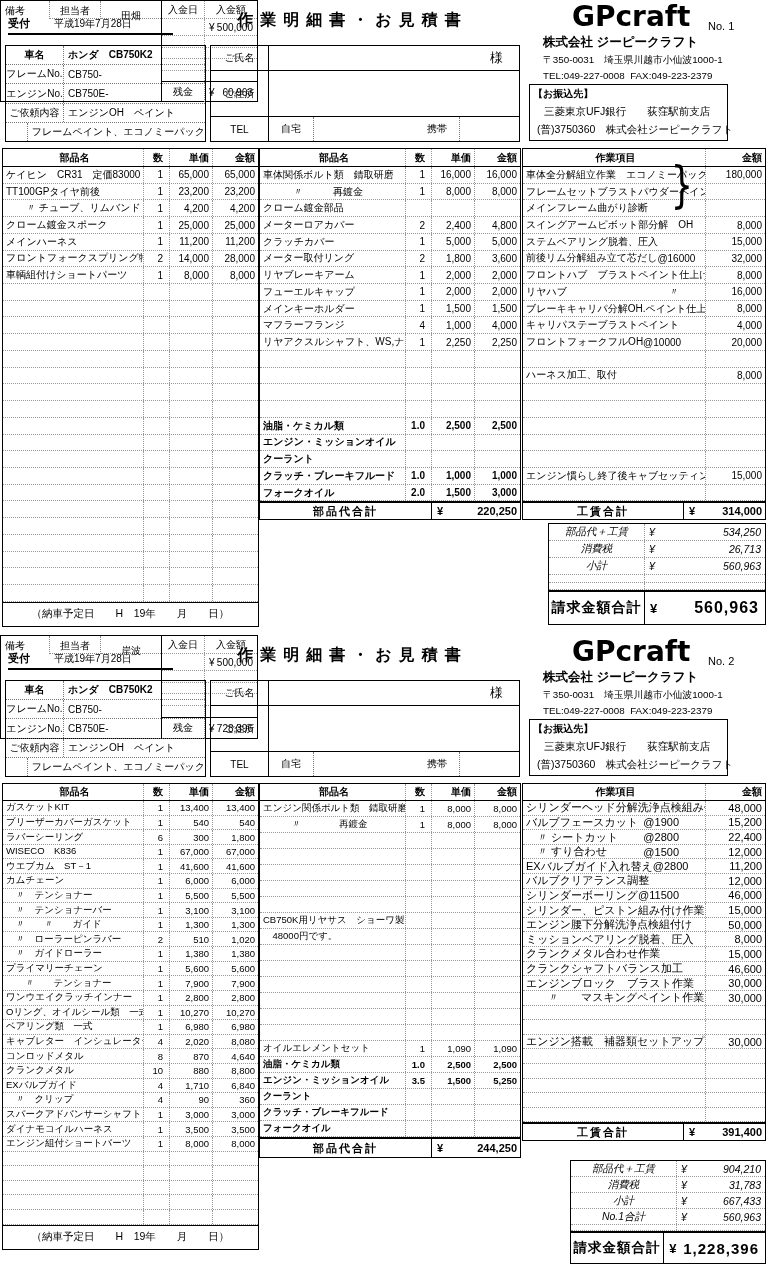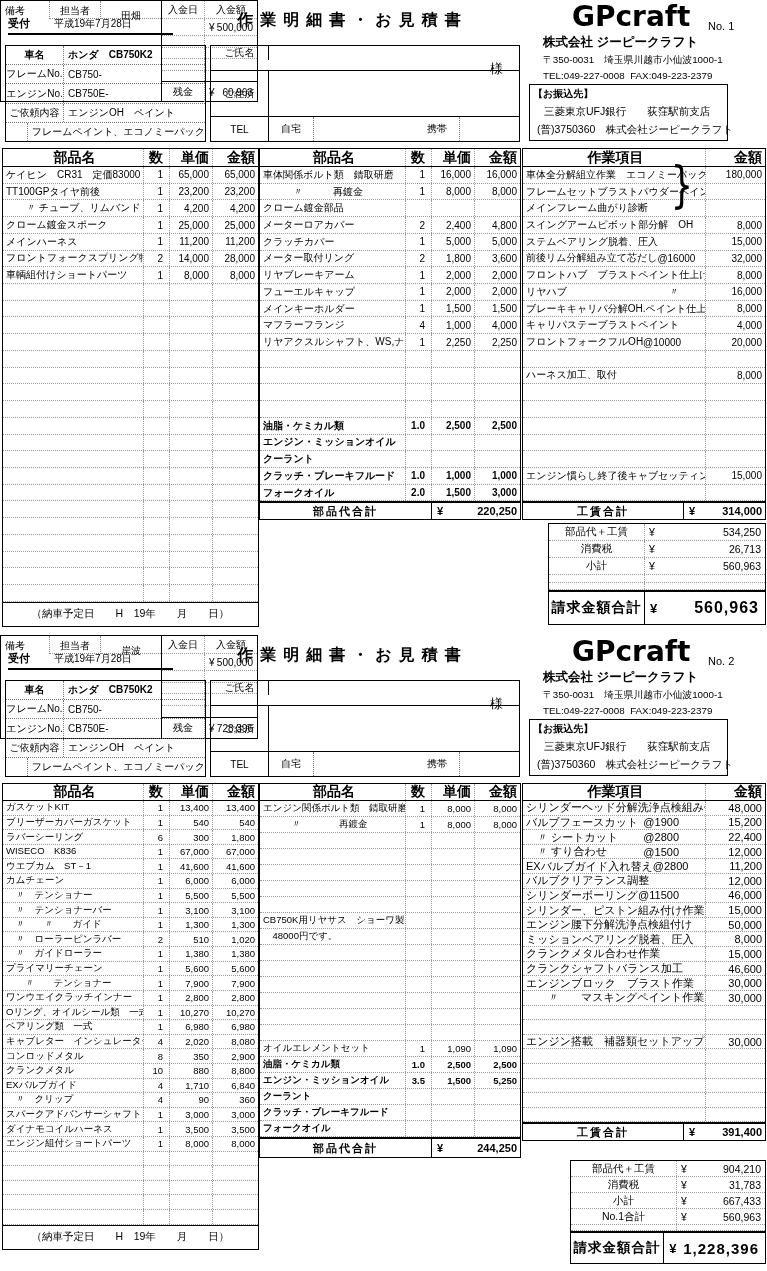--- a/index.html
+++ b/index.html
@@ -36,38 +36,38 @@
     display:flex; flex-direction:column; }
   .vrow { flex:1; display:flex; border-bottom:1px dotted #777; font-size:10px; }
   .vrow:last-child { border-bottom:none; }
   .vlabel { width:58px; border-right:1px dotted #777; display:flex; align-items:center; justify-content:center; }
   .vvalue { flex:1; display:flex; align-items:center; padding-left:4px; white-space:pre; }
   .vrow.bold .vvalue { font-weight:bold; }
 
   
   .cbox { left:210px; top:45px; width:310px; height:97px; border:1.5px solid #000;
     display:flex; flex-direction:column; font-size:10px; }
-  .crow1 { height:25px; border-bottom:1px solid #000; display:flex;flex-direction:column; }
+  .crow1 { height:25px; border-bottom:1px solid #000; display:flex; }
   .crow2 { flex:1; display:flex; }
   .crow3 { height:25px; border-top:1px solid #000; display:flex; }
   .clabel { width:58px; border-right:1px solid #000; display:flex; align-items:center; justify-content:center; }
   .cval { flex:1; display:flex; align-items:center; }
   .sama { margin-left:auto; padding-right:16px; font-size:13px; }
   .c3cell { display:flex; align-items:center; justify-content:center; }
   .home { width:44px; }
   .gap1 { flex:1; border-left:1px dotted #777; }
   .mobile { width:44px; }
   .gap2 { width:60px; border-left:1px dotted #777; }
 
   
   .ptable,.wtable { position:absolute; border:1.5px solid #000; display:flex; flex-direction:column; background:#fff; }
   .left-t { left:2px; top:148px; width:257px; }
   .mid-t  { left:259px; top:148px; width:262px; }
   .work-t { left:522px; top:148px; width:244px; }
-  .thead { display:flex; border-bottom:1px solid #000; font-weight:bold; font-size:14px; flex:0 0 auto; }
+  .thead { display:flex; border-bottom:1px solid #000; font-weight:bold; font-size:10px; flex:0 0 auto; }
   .f1 .thead { height:18px; } .f2 .thead { height:17px; }
   .hc { display:flex; align-items:center; justify-content:center; }
   .rows { display:flex; flex-direction:column; flex:0 0 auto; }
   .prow,.wrow { display:flex; border-bottom:1px dotted #999; flex:0 0 auto; }
   .f1 .prow,.f1 .wrow { height:16.72px; font-size:10px; }
   .f2 .left-t .prow { height:14.62px; font-size:9.5px; }
   .f2 .mid-t .prow { height:16px; font-size:9.5px; }
   .f2 .work-t .wrow { height:14.62px; font-size:11px; }
   .cell { display:flex; align-items:center; overflow:hidden; }
   .name { flex:1; padding-left:3px; white-space:pre; }
@@ -113,21 +113,21 @@
   .racell.a .rv { margin-left:auto; }
   .rhead { height:17px; }
   .rpay { height:17px; }
   .rblank { height:11.5px; }
   .rbal { margin-top:auto; height:21px; border-top:1px solid #000 !important; }
 
   
   .sbox { border:1.5px solid #000; display:flex; flex-direction:column; font-size:10.5px; background:#fff; position:absolute; }
   .f1 .sbox { left:548px; top:523px; width:218px; height:102px; }
   .f2 .sbox { left:570px; top:525px; width:196px; height:104px; }
-  .srows { flex:1; display:flex; flex-direction:column; }
+  .srows { flex:1; display:flex; flex-direction:column;font-style:italic; }
   .srow { display:flex; border-bottom:1px dotted #999; flex:1; }
   .f1 .srow:nth-child(-n+3) { flex:0 0 17px; }
   .f2 .srow:nth-child(-n+4) { flex:0 0 16px; }
   .slabel { width:95px; display:flex; align-items:center; justify-content:center; }
   .f2 .slabel { width:105px; }
   .syen { width:20px; border-left:1px dotted #999; display:flex; align-items:center; padding-left:4px; }
   .samt { flex:1; display:flex; align-items:center; justify-content:flex-end; padding-right:4px; }
   .stotal { border-top:2px solid #000; display:flex; font-weight:bold; flex:0 0 34px; }
   .f2 .stotal { flex:0 0 32px; }
   .stlabel { width:95px; display:flex; align-items:center; justify-content:center; font-size:14px; letter-spacing:1px; }
@@ -918,22 +918,22 @@
       </div>
         <div class="prow">
         <div class="cell name">キャブレター　インシュレーター</div>
         <div class="cell qty">4</div>
         <div class="cell unit">2,020</div>
         <div class="cell amt">8,080</div>
       </div>
         <div class="prow">
         <div class="cell name">コンロッドメタル</div>
         <div class="cell qty">8</div>
-        <div class="cell unit">350</div>
-        <div class="cell amt">2,900</div>
+        <div class="cell unit">870</div>
+        <div class="cell amt">4,640</div>
       </div>
         <div class="prow">
         <div class="cell name">クランクメタル</div>
         <div class="cell qty">10</div>
         <div class="cell unit">880</div>
         <div class="cell amt">8,800</div>
       </div>
         <div class="prow">
         <div class="cell name">EXバルブガイド</div>
         <div class="cell qty">4</div>

